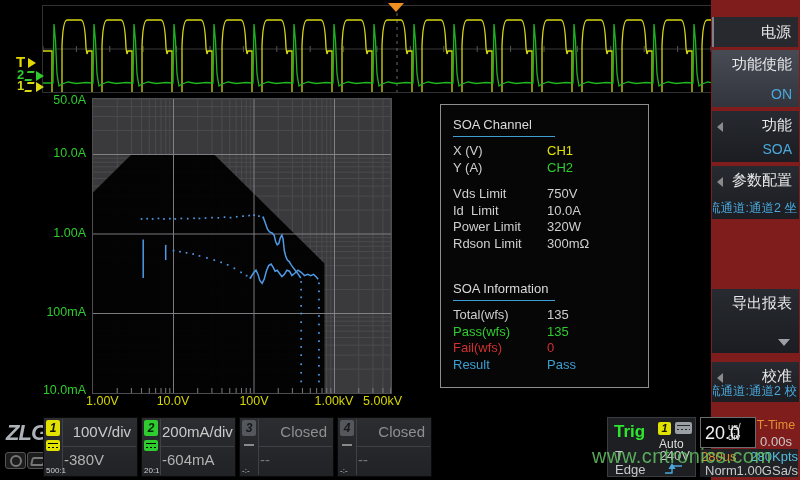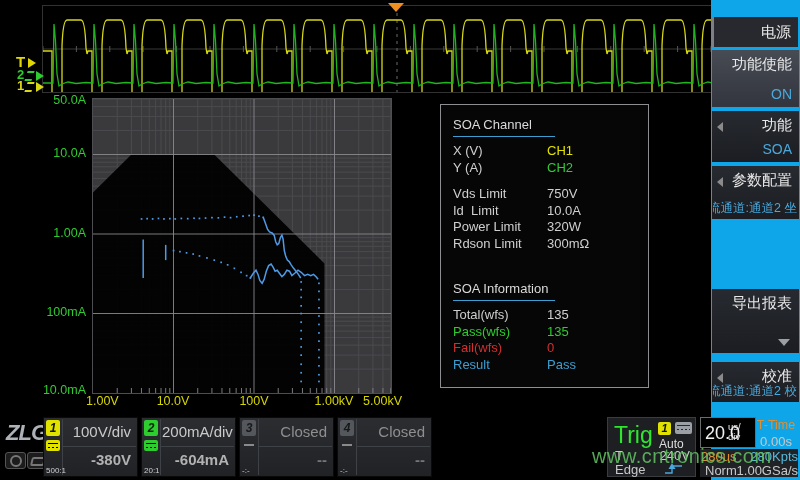--- a/index.html
+++ b/index.html
@@ -30,21 +30,21 @@
   
   #soa-panel{position:absolute;left:440px;top:104px;width:209px;height:284px;box-sizing:border-box;
              background:#060607;border:1px solid #8d8d92;padding:9px 12px;}
   .sec-title{font-size:13px;color:#dadada;padding:3px 0 4px;border-bottom:1px solid #3d9fd1;width:102px;margin-bottom:6px;}
   .sec{margin-bottom:10px;}
   #sec-info{margin-top:26px;}
   .prow{display:flex;font-size:13px;line-height:16.5px;color:#cfcfcf;white-space:pre;}
   .prow .lb{width:94px;}
   .c-y{color:#e2e200}.c-g{color:#2ecc2e}.c-r{color:#d03030}.c-b{color:#3d9fd1}
   
-  #sidebar{position:absolute;left:711px;top:0;width:89px;height:480px;background:#0ea5e9;}
+  #sidebar{position:absolute;left:711px;top:0;width:89px;height:480px;background:#7f1d1d;}
   #sb-power{position:absolute;left:1px;top:17px;width:86px;height:30px;background:#27292e;
             border-left:2px solid #7d8086;box-sizing:border-box;}
   #sb-power .sbi-label{top:6px;}
   .sbi{position:absolute;left:1px;width:87px;background:linear-gradient(#272a30,#1b1d22);}
   .sbi.active{background:linear-gradient(#474b54,#32353d);}
   .sbi-label{position:absolute;top:5px;right:7px;font-size:15px;color:#e9e9e9;}
   .sbi-value{position:absolute;bottom:5px;right:7px;font-size:14px;color:#4aa8dc;}
   .sb-arr{position:absolute;left:5px;top:11px;width:0;height:0;border-top:5px solid transparent;
           border-bottom:5px solid transparent;border-right:6px solid #8a8a8a;}
   .dd-arr{position:absolute;right:9px;bottom:7px;width:0;height:0;border-left:6px solid transparent;
@@ -72,25 +72,25 @@
   .on2 .badge{background:#2ecc2e;color:#042604;}
   .off .badge{background:#54575b;color:#17181a;}
   .coup{position:absolute;left:2px;top:22px;width:14px;height:11px;border-radius:2px;}
   .on1 .coup{background:#e2e200;} .on2 .coup{background:#2ecc2e;}
   .coup i{display:block;height:1.5px;background:#000;margin:2.5px 2px 0;}
   .coup i + i{background:repeating-linear-gradient(90deg,#000 0 2px,transparent 2px 4px);}
   .off .coup{background:transparent;}
   .off .coup i{background:#8a8a8a;margin-top:4px;}
   .probe{position:absolute;left:2px;bottom:1px;font-size:8px;color:#cfcfcf;}
   .scale{position:absolute;left:20px;right:6px;top:2px;height:24px;line-height:24px;text-align:right;font-size:15px;color:#c9c9c9;}
-  .offs{position:absolute;left:20px;right:6px;top:30px;height:24px;line-height:24px;text-align:right;font-size:15px;color:#b2b2b2;font-weight:bold;}
+  .offs{position:absolute;left:20px;right:6px;top:30px;height:24px;line-height:24px;text-align:left;font-size:15px;color:#b2b2b2;}
   .off .scale{color:#8f8f8f;} .off .offs{color:#767676;}
   #trig-box{position:absolute;left:607px;top:417px;width:89px;height:60px;background:#1d1f23;
             border:1px solid #3a3d40;box-sizing:border-box;}
-  #trig-label{position:absolute;left:6px;top:4px;font-weight:normal;font-size:23px;color:#2ee62e;}
+  #trig-label{position:absolute;left:6px;top:4px;font-weight:bold;font-size:17px;color:#2ee62e;}
   #trig-src-badge{position:absolute;left:50px;top:4px;width:13px;height:13px;line-height:13px;text-align:center;
                   background:#e2e200;color:#141400;font-weight:bold;font-style:italic;font-size:11px;border-radius:2px;}
   #trig-coup{position:absolute;left:67px;top:4px;width:17px;height:12px;background:#9aa0a6;border-radius:2px;}
   #trig-coup i{display:block;height:1.5px;background:#26282b;margin:2.5px 2px 0;}
   #trig-coup i + i{background:repeating-linear-gradient(90deg,#26282b 0 2px,transparent 2px 4px);}
   #trig-mode{position:absolute;left:51px;top:19px;font-size:12px;color:#dedede;}
   .trow{position:absolute;left:0;right:0;height:14px;font-size:13px;color:#c9c9c9;}
   #trig-row2{top:30px;} #trig-row3{top:44px;}
   .trow .tl{position:absolute;left:7px;} .trow .tr{position:absolute;right:5px;}
   #edge-icon{position:absolute;right:8px;top:0px;}

